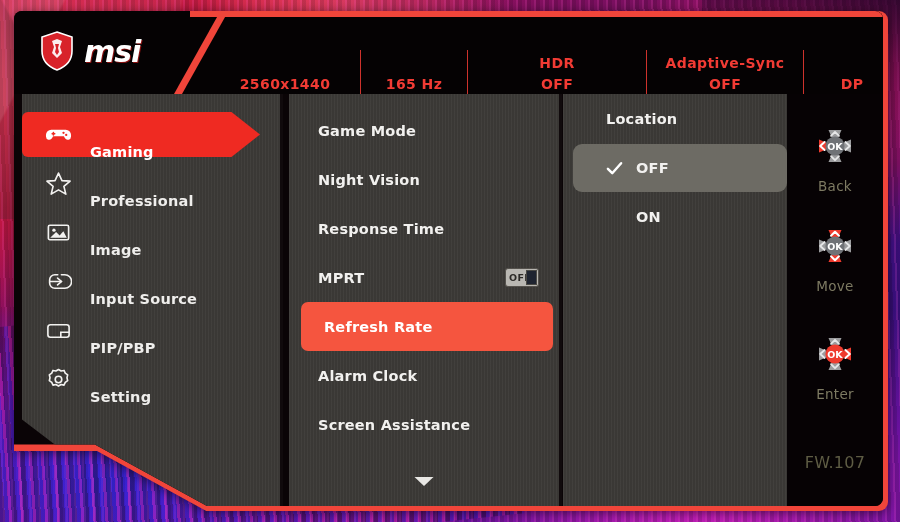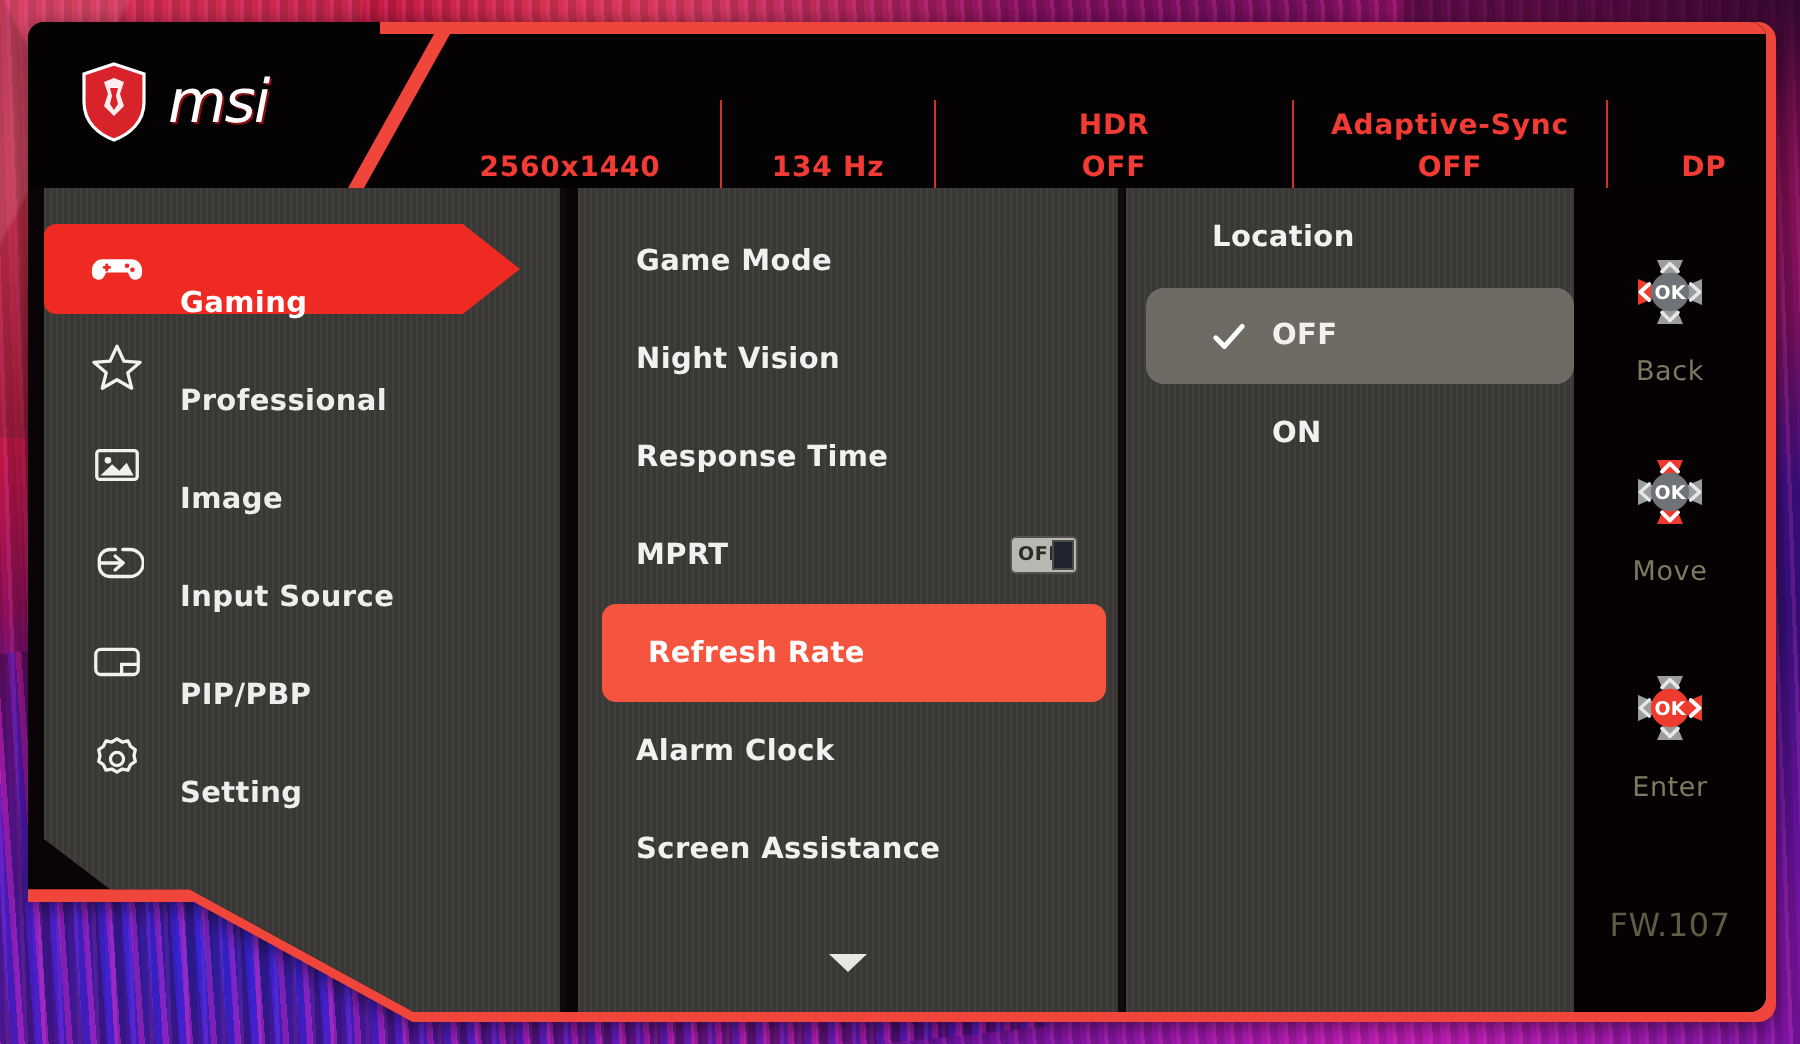--- a/index.html
+++ b/index.html
@@ -97,21 +97,21 @@
   .hdr-diag2 {
     position:absolute; left:176px; top:0; width:720px; height:6px;
     background:#f0453a;
   }
   .logo-wrap {
     position:absolute; left:26px; top:20px;
     display:flex; align-items:center; gap:10px;
   }
   .msi-shield { width:34px; height:40px; flex:none; }
   .msi-word {
-    color:#ffffff; font-size:30px; font-weight:normal;
+    color:#ffffff; font-size:30px; font-weight:bold;
     font-style:italic; letter-spacing:-1px;
     font-family:"DejaVu Sans", sans-serif;
     text-shadow:1px 1px 0 #8a1010;
   }
   .hdr-items {
     position:absolute; left:196px; top:0; right:0; height:83px;
     display:flex; align-items:flex-end;
   }
   .hdr-cell {
     flex:0 0 auto;
@@ -261,21 +261,21 @@
         </svg>
         <span class="msi-word">msi</span>
       </div>
 
       <div class="hdr-items">
         <div class="hdr-cell" style="width:150px">
           <div>2560x1440</div>
         </div>
         <div class="hdr-sep"></div>
         <div class="hdr-cell" style="width:106px">
-          <div>134 Hz</div>
+          <div>165 Hz</div>
         </div>
         <div class="hdr-sep"></div>
         <div class="hdr-cell" style="width:178px">
           <div>HDR</div>
           <div>OFF</div>
         </div>
         <div class="hdr-sep"></div>
         <div class="hdr-cell" style="width:156px">
           <div>Adaptive-Sync</div>
           <div>OFF</div>

